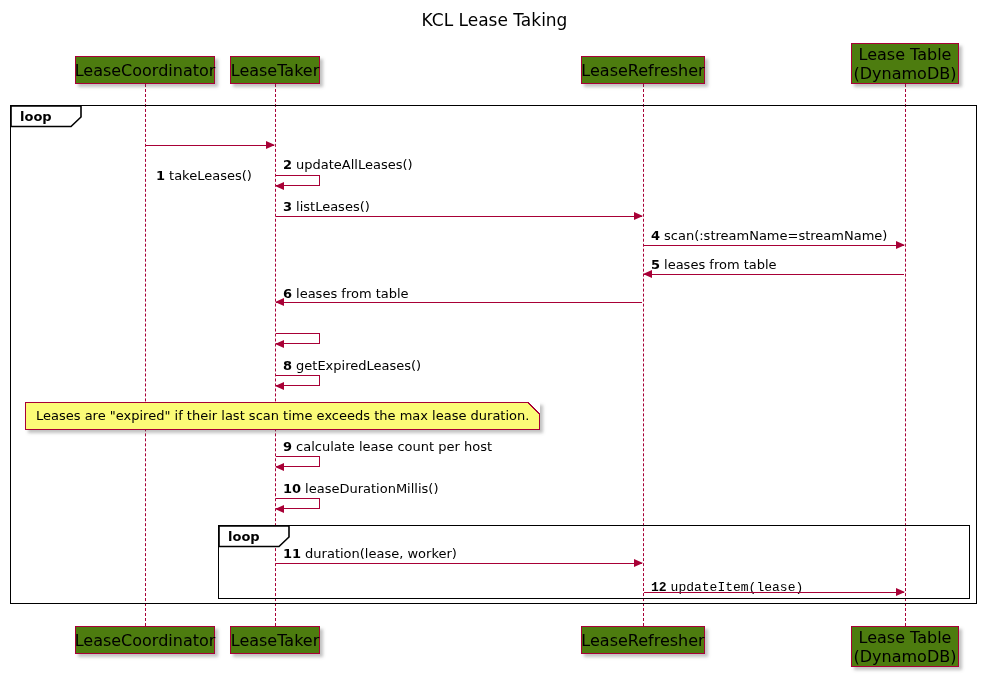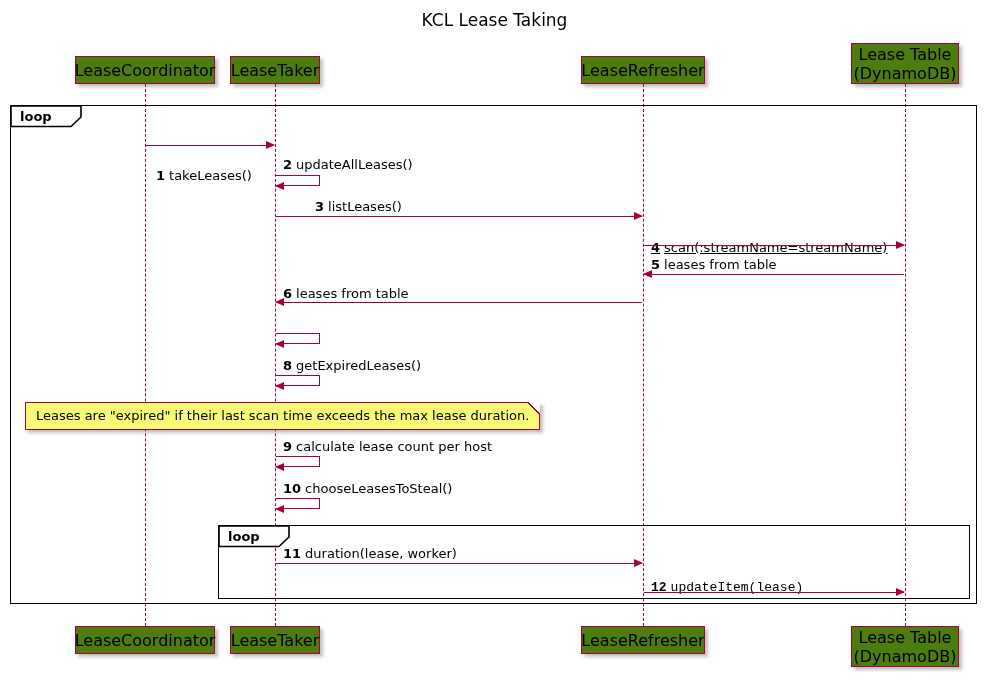--- a/index.html
+++ b/index.html
@@ -70,26 +70,26 @@
   <div class="msg-label" style="left:156px; top:128px;margin-top:40px;">
     <span class="num">1</span><span>takeLeases()</span>
   </div>
   <div class="arrow right" style="left:146px; top:145px; width:128px;"></div>
 
   <div class="msg-label" style="left:283px; top:157px;text-align:center;">
     <span class="num">2</span><span>updateAllLeases()</span>
   </div>
   <div class="selfmsg" style="left:276px; top:175px; width:44px; height:11px;"></div>
 
-  <div class="msg-label" style="left:283px; top:199px;margin-left:32px;">
+  <div class="msg-label" style="left:283px; top:199px;">
     <span class="num">3</span><span>listLeases()</span>
   </div>
   <div class="arrow right" style="left:276px; top:216px; width:366px;"></div>
 
-  <div class="msg-label" style="left:651px; top:240px;text-decoration:underline;">
+  <div class="msg-label" style="left:651px; top:228px;">
     <span class="num">4</span><span>scan(:streamName=streamName)</span>
   </div>
   <div class="arrow right" style="left:644px; top:245px; width:260px;"></div>
 
   <div class="msg-label" style="left:651px; top:257px;">
     <span class="num">5</span><span>leases from table</span>
   </div>
   <div class="arrow left" style="left:644px; top:274px; width:260px;"></div>
 
   <div class="msg-label" style="left:283px; top:286px;">
@@ -105,21 +105,21 @@
   <div class="selfmsg" style="left:276px; top:375px; width:44px; height:11px;"></div>
 
   <div class="note" style="left:25px; top:402px;">Leases are "expired" if their last scan time exceeds the max lease duration.</div>
 
   <div class="msg-label" style="left:283px; top:439px;">
     <span class="num">9</span><span>calculate lease count per host</span>
   </div>
   <div class="selfmsg" style="left:276px; top:456px; width:44px; height:11px;"></div>
 
   <div class="msg-label" style="left:283px; top:481px;">
-    <span class="num">10</span><span>chooseLeasesToSteal()</span>
+    <span class="num">10</span><span>leaseDurationMillis()</span>
   </div>
   <div class="selfmsg" style="left:276px; top:498px; width:44px; height:11px;"></div>
 
   <div class="frame" style="left:218px; top:525px; width:752px; height:74px;"></div>
   <svg class="frame-tab" style="left:218px; top:525px;" width="74" height="23">
     <path d="M1,1 H71 V12 L61,21.5 H1 Z" fill="#ffffff" stroke="#000000" stroke-width="1.6"></path>
     <text x="10" y="16" font-size="13" font-weight="bold">loop</text>
   </svg>
 
   <div class="msg-label" style="left:283px; top:546px;">

